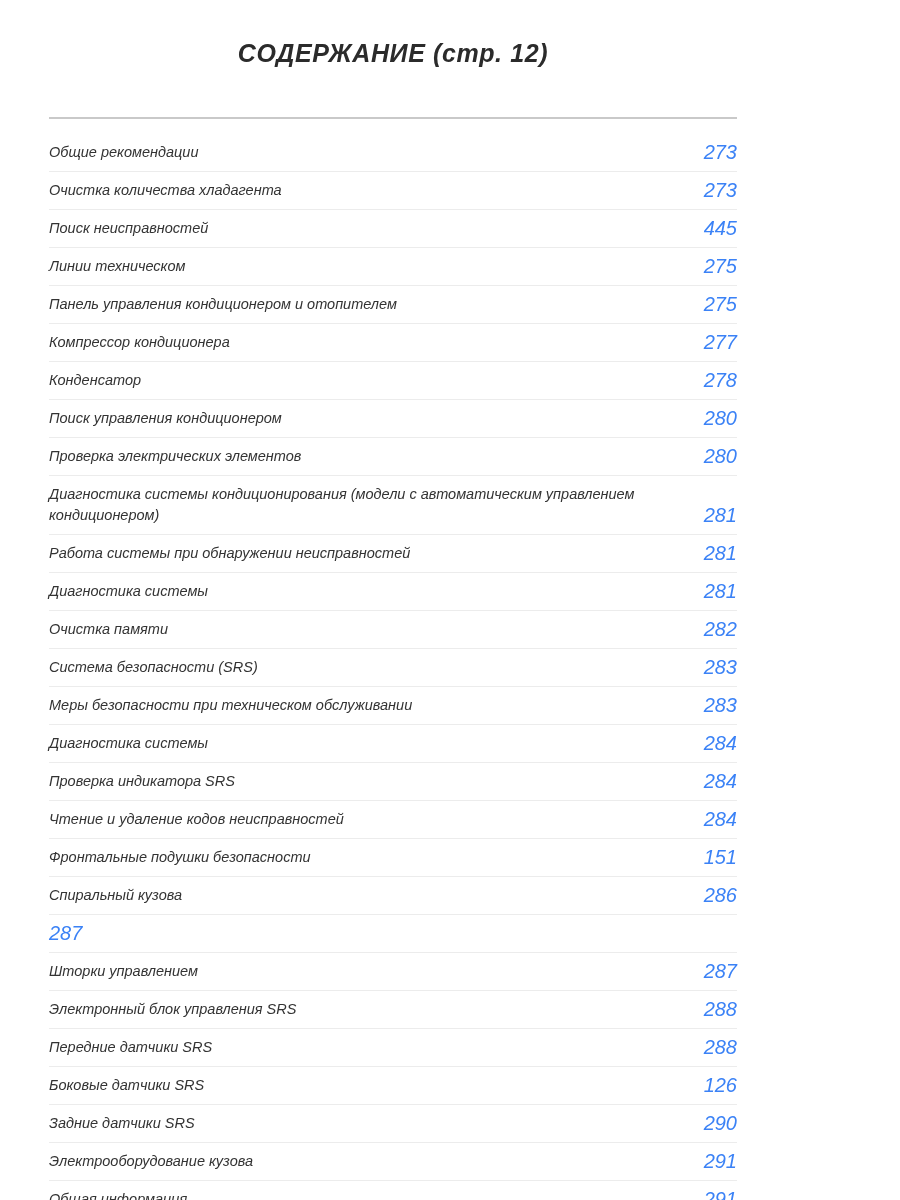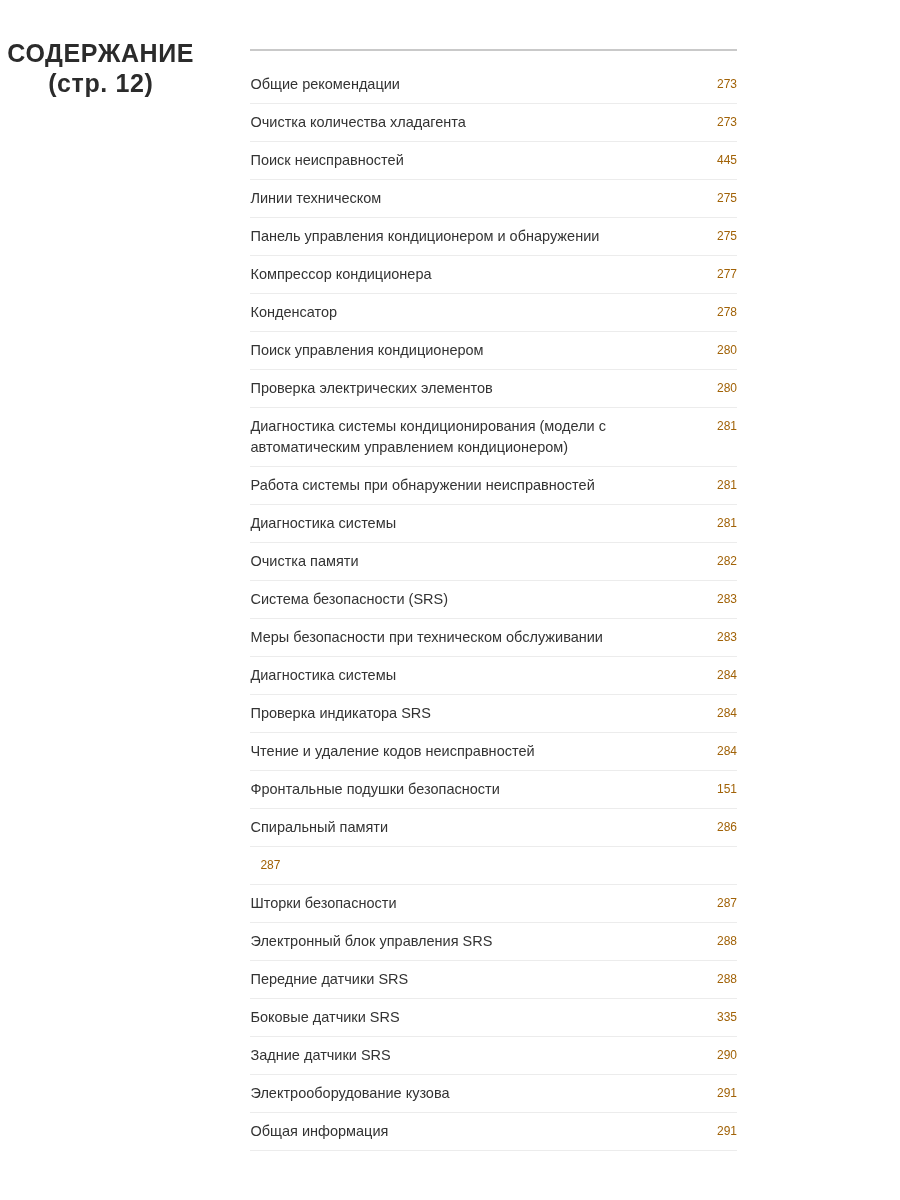--- a/index.html
+++ b/index.html
@@ -13,20 +13,22 @@
     font-family: "Liberation Sans", sans-serif;
     color: #333333;
     -webkit-font-smoothing: antialiased;
   }
   .page {
     position: relative;
     width: 786px;
     height: 1200px;
     box-sizing: border-box;
     display: flex;
+    flex-direction: column;
+    font-style: italic;
   }
   .page-title {
     text-align: center;
     font-size: 25px;
     font-weight: bold;
     color: #2b2b2b;
     letter-spacing: 0.6px;
     margin: 0;
     padding-top: 38px;
     padding-bottom: 0;
@@ -42,41 +44,42 @@
     width: 100%;
     margin-bottom: 0;
   }
   .toc-list {
     list-style: none;
     margin: 0;
     padding: 0;
   }
   .toc-row {
     display: flex;
+    align-items: flex-end;
     justify-content: space-between;
     gap: 16px;
     border-bottom: 1px solid #ececec;
     padding: 8px 0 8px 0;
     min-height: 18px;
   }
   .toc-row:first-child {
     padding-top: 23px;
   }
   .toc-label {
     font-size: 14.5px;
     line-height: 21px;
     color: #333333;
     max-width: 700px;
     flex: 1 1 auto;
     word-wrap: break-word;
   }
   .toc-page {
-    font-size: 12px;
+    font-size: 20px;
     line-height: 21px;
-    color: #a16207;
+    color: #3b82f6;
     flex: 0 0 auto;
     text-align: right;
     min-width: 30px;
     white-space: nowrap;
   }
   .footer {
     margin-top: auto;
     text-align: center;
     padding-bottom: 46px;
   }
@@ -101,21 +104,21 @@
         </li>
         <li class="toc-row">
           <span class="toc-label">Поиск неисправностей</span>
           <span class="toc-page">445</span>
         </li>
         <li class="toc-row">
           <span class="toc-label">Линии техническом</span>
           <span class="toc-page">275</span>
         </li>
         <li class="toc-row">
-          <span class="toc-label">Панель управления кондиционером и обнаружении</span>
+          <span class="toc-label">Панель управления кондиционером и отопителем</span>
           <span class="toc-page">275</span>
         </li>
         <li class="toc-row">
           <span class="toc-label">Компрессор кондиционера</span>
           <span class="toc-page">277</span>
         </li>
         <li class="toc-row">
           <span class="toc-label">Конденсатор</span>
           <span class="toc-page">278</span>
         </li>
@@ -161,41 +164,41 @@
         </li>
         <li class="toc-row">
           <span class="toc-label">Чтение и удаление кодов неисправностей</span>
           <span class="toc-page">284</span>
         </li>
         <li class="toc-row">
           <span class="toc-label">Фронтальные подушки безопасности</span>
           <span class="toc-page">151</span>
         </li>
         <li class="toc-row">
-          <span class="toc-label">Спиральный памяти</span>
+          <span class="toc-label">Спиральный кузова</span>
           <span class="toc-page">286</span>
         </li>
         <li class="toc-row">
           <span class="toc-page">287</span>
         </li>
         <li class="toc-row">
-          <span class="toc-label">Шторки безопасности</span>
+          <span class="toc-label">Шторки управлением</span>
           <span class="toc-page">287</span>
         </li>
         <li class="toc-row">
           <span class="toc-label">Электронный блок управления SRS</span>
           <span class="toc-page">288</span>
         </li>
         <li class="toc-row">
           <span class="toc-label">Передние датчики SRS</span>
           <span class="toc-page">288</span>
         </li>
         <li class="toc-row">
           <span class="toc-label">Боковые датчики SRS</span>
-          <span class="toc-page">335</span>
+          <span class="toc-page">126</span>
         </li>
         <li class="toc-row">
           <span class="toc-label">Задние датчики SRS</span>
           <span class="toc-page">290</span>
         </li>
         <li class="toc-row">
           <span class="toc-label">Электрооборудование кузова</span>
           <span class="toc-page">291</span>
         </li>
         <li class="toc-row">

